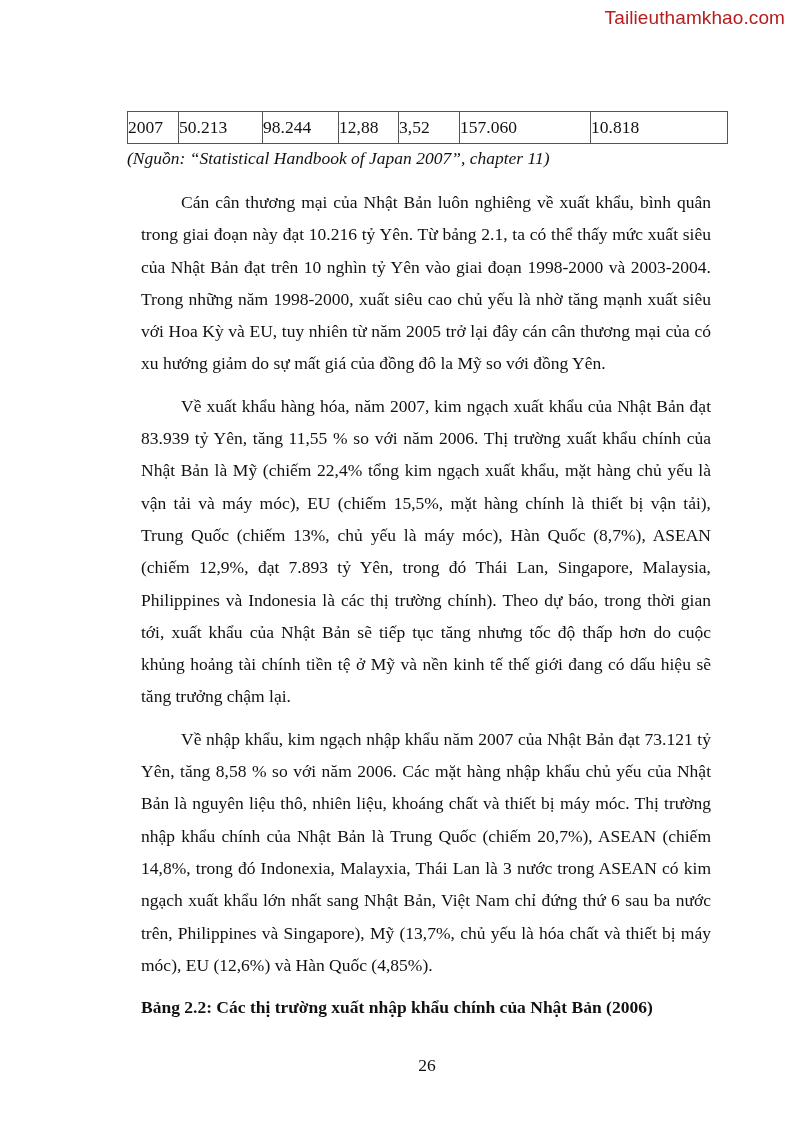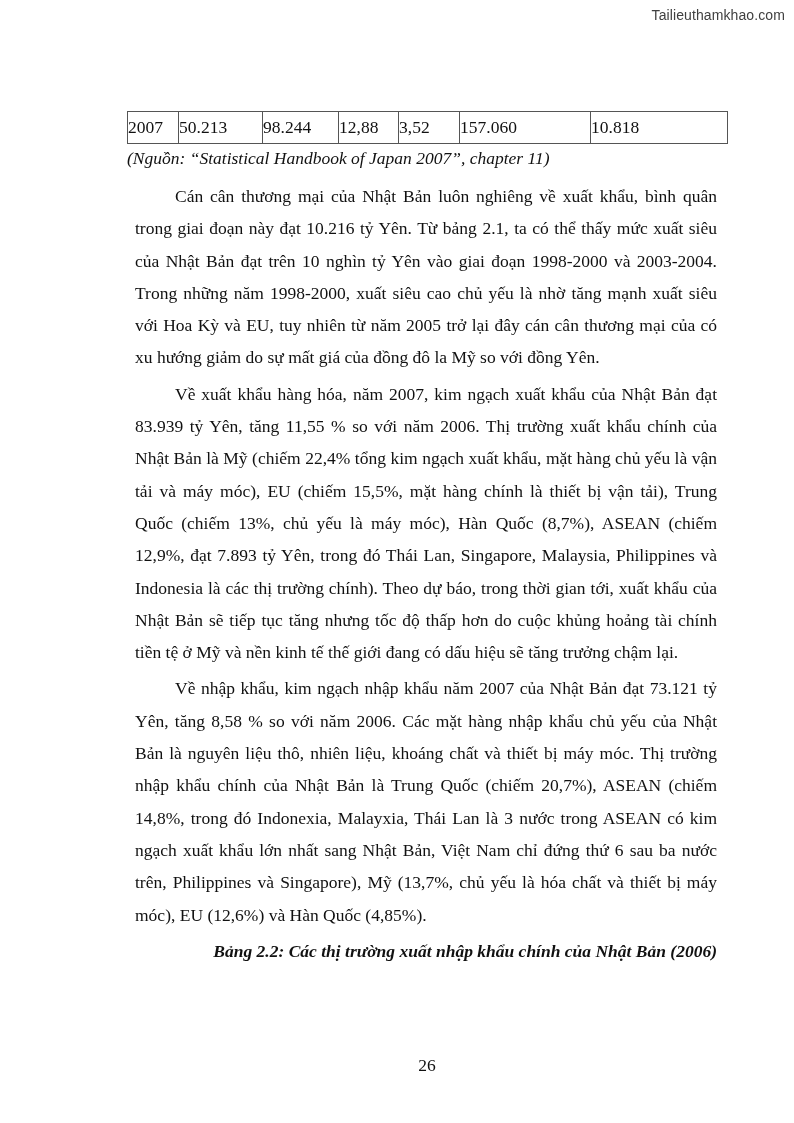--- a/index.html
+++ b/index.html
@@ -1,28 +1,28 @@
 <!DOCTYPE html>
 <html><head>
 <meta charset="utf-8">
 <style>
   html, body { margin: 0; padding: 0; background: #ffffff; }
   body { width: 794px; height: 1123px; position: relative; overflow: hidden;
          font-family: "Liberation Serif", serif; color: #111; }
   .watermark { position: absolute; top: 7px; right: 9px; font-family: "Liberation Sans", sans-serif;
-               font-size: 14px; color: #404040; letter-spacing: 0.1px; }
+               font-size: 19px; color: #b91c1c; letter-spacing: 0.1px; }
   table.data { position: absolute; left: 127px; top: 111px; border-collapse: collapse;
                font-size: 17.5px; }
   table.data td { border: 1px solid #555; height: 31px; text-align: left; padding: 0; }
   .source { position: absolute; left: 127px; width: 594px; top: 148px; 
             font-style: italic; font-size: 17.5px; }
   .body-text { position: absolute; left: 131px; width: 590px; top: 176px; font-size: 17.5px;
                line-height: 32.3px; text-align: justify; }
-  .body-text p { margin: 4px; text-indent: 40px; }
-  .caption { text-align: right; font-weight: bold; font-style: italic; text-indent: 0 !important; margin-top: 0; }
+  .body-text p { margin: 10px; text-indent: 40px; }
+  .caption { text-align: left; font-weight: bold; text-indent: 0 !important; margin-top: 0; }
   .page-num { position: absolute; top: 1055px; left: 0; width: 854px; text-align: center; font-size: 17.5px; }
 </style>
 </head>
 <body>
 
 <div class="watermark">Tailieuthamkhao.com</div>
 
 <table class="data">
   <tbody>
       <tr>

